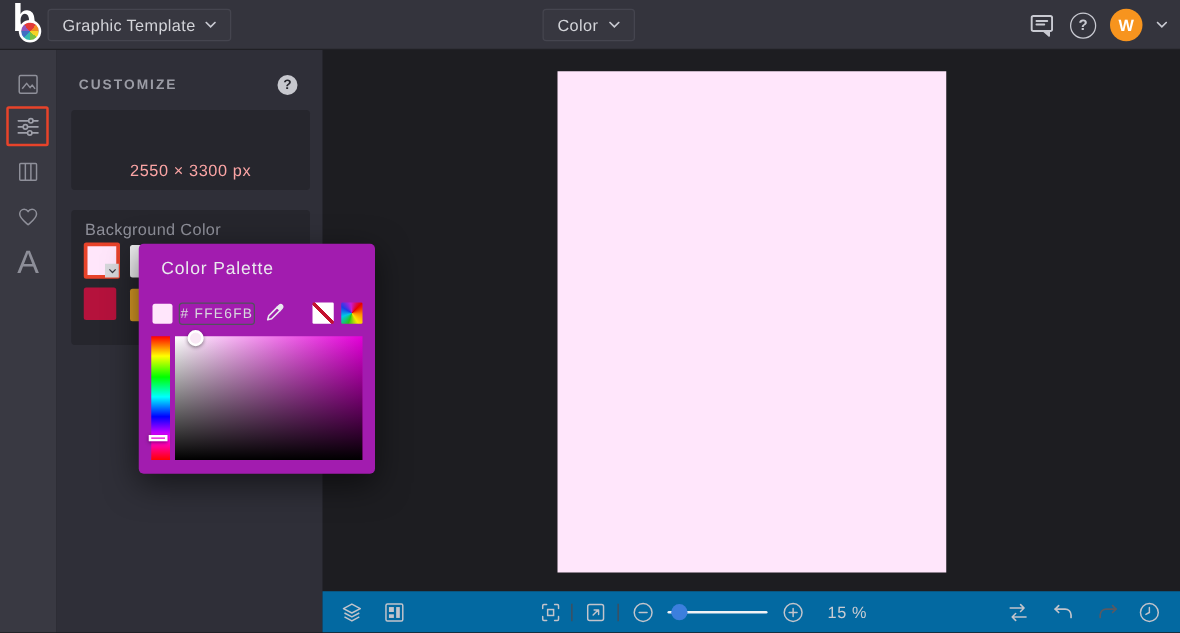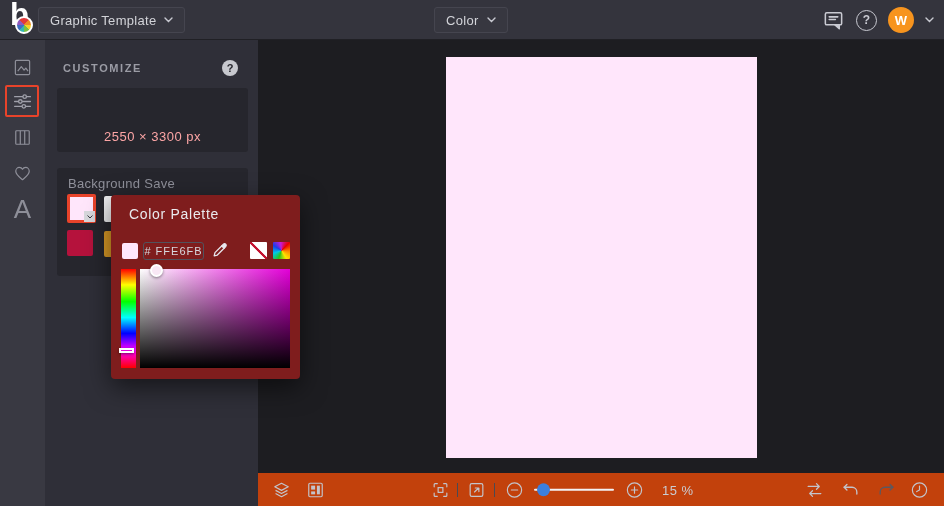--- a/index.html
+++ b/index.html
@@ -83,21 +83,21 @@
     position:absolute; right:-2px; bottom:-2px; width:11px; height:11px; background:#d6d7db;
     display:flex; align-items:center; justify-content:center;
   }
   .sw-white { left:47px; top:28px; width:26px; height:26px; background:#f1f1f3; }
   .sw-red   { left:10px; top:62px; width:26px; height:26px; background:#b5123c; }
   .sw-gold  { left:47px; top:63px; width:26px; height:26px; background:#db9b26; }
 
   
   .popup {
     position:absolute; left:111px; top:195px; width:189px; height:184px;
-    background:#7f1d1d; border-radius:4px; z-index:30;
+    background:#a21caf; border-radius:4px; z-index:30;
     box-shadow:0 8px 26px rgba(0,0,0,0.55);
   }
   .popup-title { position:absolute; left:18px; top:11px; font-size:14px; color:#eaeaee; letter-spacing:0.7px; }
   .pp-preview { position:absolute; left:11px; top:48px; width:16px; height:16px; border-radius:2px; background:#ffe6fb; }
   .pp-hex {
     position:absolute; left:32px; top:47px; width:61px; height:18px;
     border:1px solid #52525c; border-radius:3px; background:transparent;
     color:#d8d8de; font-size:11px; letter-spacing:1px; text-align:right;
     font-family:"Liberation Sans", sans-serif;
     display:flex; align-items:center; justify-content:center;
@@ -128,21 +128,21 @@
   .pp-sat-handle {
     position:absolute; left:10px; top:-5px; width:13px; height:13px; border-radius:50%;
     background:#f9e8f5; border:2px solid #fff; box-shadow:0 1px 3px rgba(0,0,0,0.45);
   }
 
   
   .canvas { position:absolute; left:258px; top:40px; right:0; bottom:0; background:#1d1d21; z-index:1; }
   .doc { position:absolute; left:188px; top:17px; width:311px; height:401px; background:#ffe6fb; }
 
   
-  .toolbar { position:absolute; left:258px; right:0; bottom:0; height:33px; background:#c2410c; z-index:15; }
+  .toolbar { position:absolute; left:258px; right:0; bottom:0; height:33px; background:#0369a1; z-index:15; }
   .tl { position:absolute; top:50%; transform:translateY(-50%); color:#c3c4cb; cursor:pointer; }
   .tl-sep { width:1px; height:14px; background:#4a4a53; cursor:default; }
   .tl-layers { left:14px; } .tl-layout { left:48px; }
   .tl-fit { left:173px; } .tl-sep1 { left:199px; }
   .tl-expand { left:209px; } .tl-sep2 { left:236px; }
   .tl-minus { left:247px; } .tl-plus { left:367px; }
   .tl-track { left:276px; width:80px; height:2.5px; background:#f2f2f5; border-radius:2px; }
   .tl-thumb { position:absolute; left:3px; top:50%; transform:translateY(-50%); width:13px; height:13px; border-radius:50%; background:#3c7fdd; cursor:grab; }
   .tl-zoom { left:404px; font-size:13px; color:#caccd2; letter-spacing:0.5px; cursor:default; }
   .tl-loop { left:547px; } .tl-undo { left:583px; }
@@ -228,21 +228,21 @@
     <span class="panel-help">
       <span>?</span>
     </span>
   </div>
 
   <div class="card card-resize">
     <div class="dims">2550 × 3300 px</div>
   </div>
 
   <div class="card card-bgcolor">
-    <div class="bg-label">Background Save</div>
+    <div class="bg-label">Background Color</div>
     <div class="sw sw-selected">
       <span class="sw-badge">
         <svg width="6" height="4" viewBox="0 0 6 4">
             <path d="M0.5 0.5L3 3l2.5-2.5" stroke="#3a3a42" stroke-width="1" fill="none"></path>
           </svg>
       </span>
     </div>
     <div class="sw sw-white"></div>
     <div class="sw sw-red"></div>
     <div class="sw sw-gold"></div>

